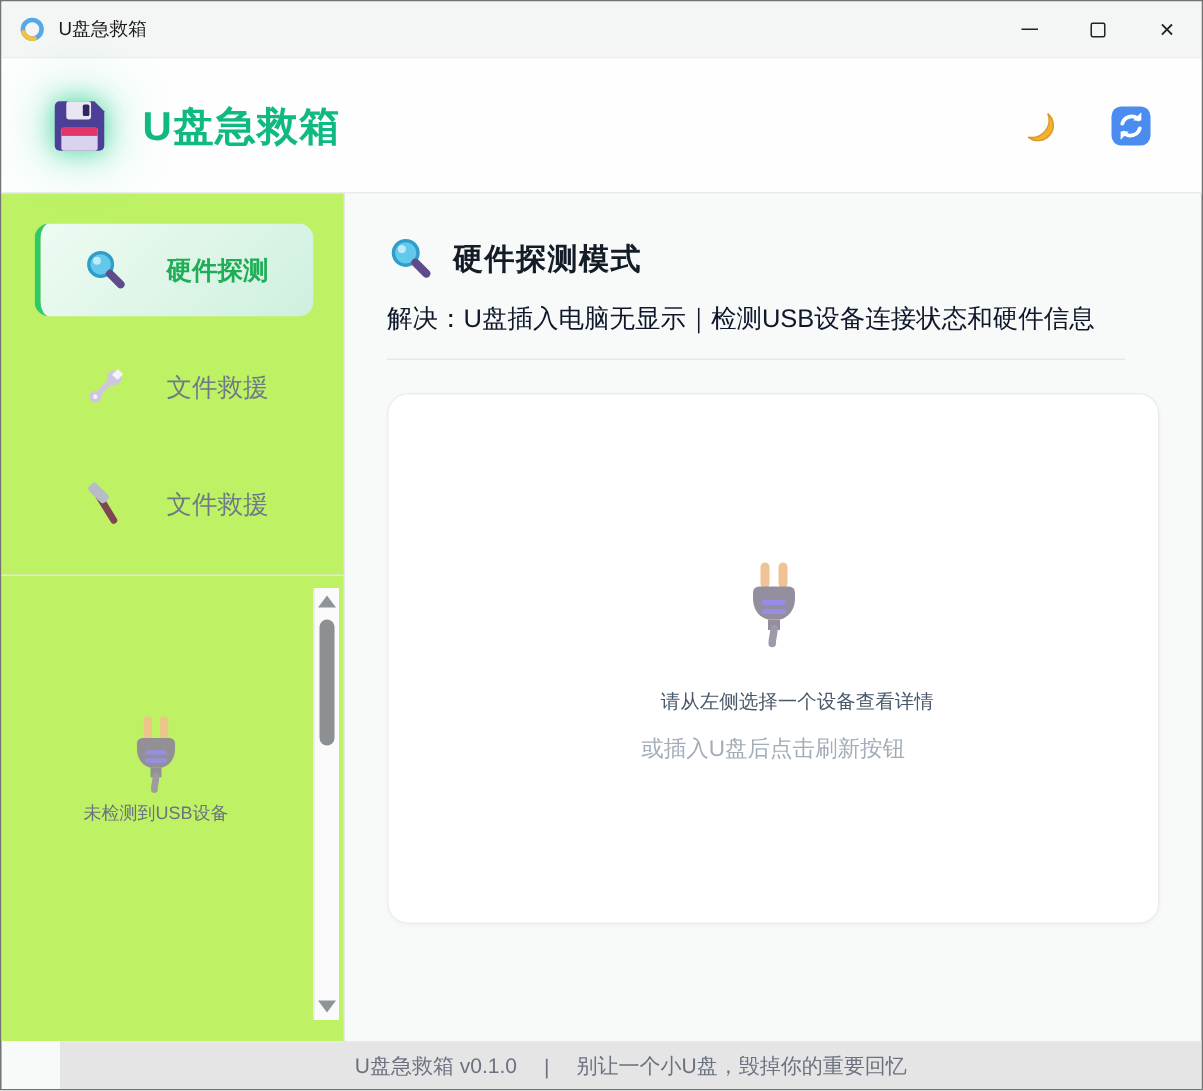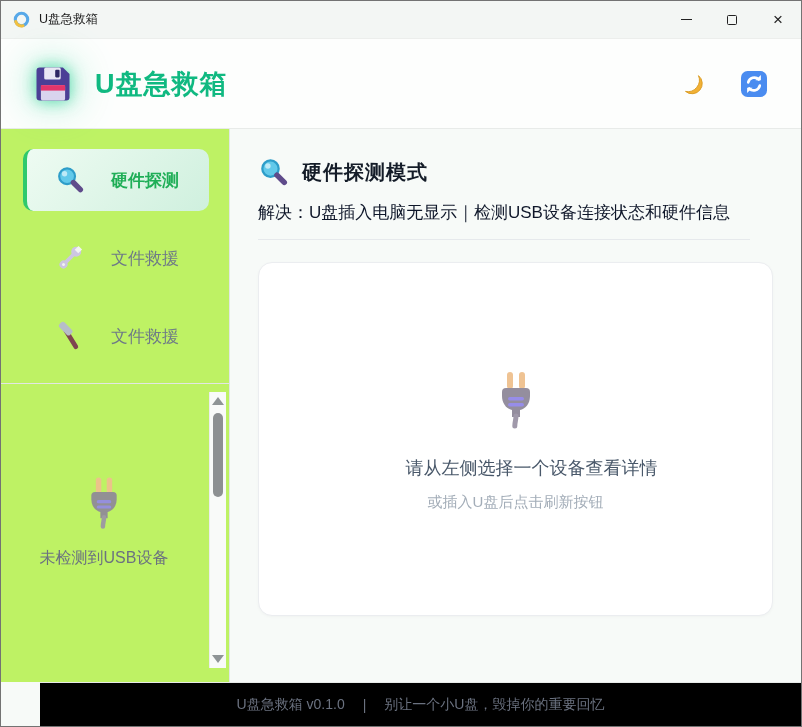--- a/index.html
+++ b/index.html
@@ -37,42 +37,42 @@
   .nav-item .nav-label { margin-left:26px; font-size:17px; color:#6e7a87; }
   .nav-item.active { background:linear-gradient(135deg,#eefbf2 0%,#cff0de 100%); border-left:4px solid #2fc96c; padding-left:28px; }
   .nav-item.active .nav-label { color:#1fae57; font-weight:700; }
   .nav-ico { width:30px; height:30px; flex:0 0 auto; }
 
   .devices { flex:1; border-top:1px solid #e2e6e4; position:relative; overflow:hidden; }
   .dev-heading { margin:15px 0 0 20px; font-size:14px; font-weight:700; color:#3a4656; letter-spacing:.5px; }
   .dev-scroll { position:absolute; left:0; right:22px; top:44px; bottom:12px; overflow:hidden; }
   .dev-empty { display:flex; flex-direction:column; align-items:center; }
   .dev-empty .plug { margin-top:44px; opacity:.92; }
-  .dev-empty-text { margin-top:16px; font-size:16px; color:#6b7280; line-height:24px; }
+  .dev-empty-text { font-size:12px; color:#6b7280; line-height:24px; }
 
   .vscroll { position:absolute; right:3px; top:8px; bottom:14px; width:17px; background:#f9faf9; border-left:1px solid #ececec; display:flex; flex-direction:column; align-items:center; }
   .arr { width:0; height:0; border-left:6px solid transparent; border-right:6px solid transparent; margin:5px 0; cursor:pointer; }
   .arr-up { border-bottom:8px solid #8f9496; }
   .arr-down { border-top:8px solid #8f9496; margin-top:auto; }
   .thumb { width:10px; height:84px; background:#8d9092; border-radius:5px; margin-top:3px; cursor:pointer; }
 
   
   .main { flex:1; padding:28px 28px 0 28px; overflow:hidden; }
   .main-title-row { display:flex; align-items:center; }
   .main-title-row .m-ico { width:31px; height:31px; }
   .main-title { margin-left:13px; font-size:20px; font-weight:800; color:#141c28; letter-spacing:1px; }
   .main-sub { margin-top:12px; font-size:17px; color:#0f172a; line-height:25px; max-width:492px; padding-bottom:14px; border-bottom:1px solid #e6e9ec; }
   .card { margin-top:22px; height:354px; background:#ffffff; border:1px solid #ebedf0; border-radius:14px;
     box-shadow:0 1px 3px rgba(0,0,0,.03); display:flex; flex-direction:column; align-items:center; justify-content:center; }
   .card .plug { opacity:.95; }
-  .card-line1 { margin-top:26px; font-size:18px; color:#49586a;margin-left:32px; }
+  .card-line1 { margin-top:26px; font-size:13px; color:#49586a;margin-left:32px; }
   .card-line2 { margin-top:13px; font-size:15px; color:#a3adb8;text-align:right; }
 
   
-  .footer { height:44px; flex:0 0 auto; background:#000000; border-top:1px solid #e7eae8; display:flex; align-items:center; justify-content:center; font-size:14px; color:#6b7280;margin-left:39px; }
+  .footer { height:32px; flex:0 0 auto; background:#e5e5e5; border-top:1px solid #e7eae8; display:flex; align-items:center; justify-content:center; font-size:14px; color:#6b7280;margin-left:39px; }
   .footer span { margin:0 9px; }
 </style>
 </head>
 <body>
 
 <svg width="0" height="0" style="position:absolute">
   <defs>
     <g id="ic-magnifier">
       <circle cx="14.5" cy="13.5" r="9.5" fill="#62c9ea" stroke="#2e9dc9" stroke-width="2.6"></circle>
       <circle cx="11.5" cy="10.5" r="3.2" fill="#bfeaf7"></circle>

